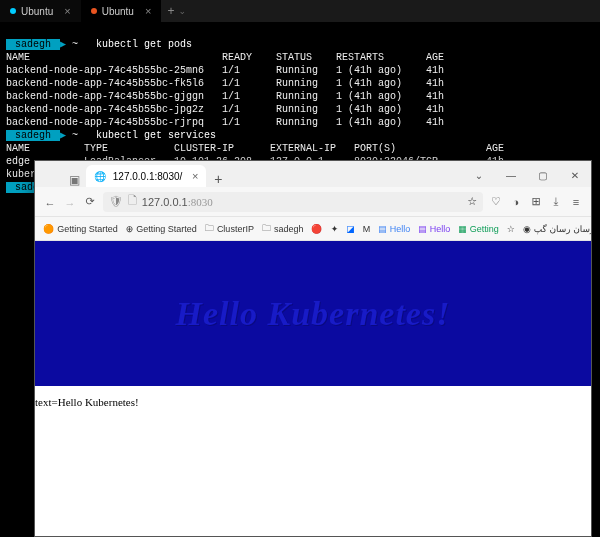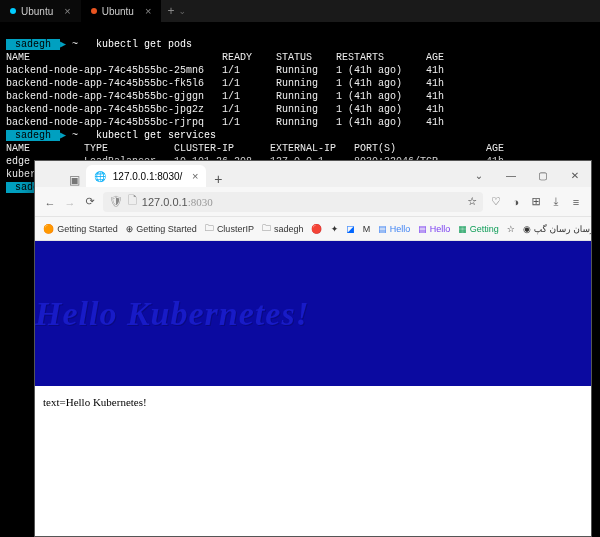--- a/index.html
+++ b/index.html
@@ -32,23 +32,23 @@
 .b-addr { height: 30px; display: flex; align-items: center; gap: 6px; padding: 0 8px; background: #f7f7f7; border-bottom: 1px solid #e4e4e4; font-size: 11px; color: #333; }
 .b-nav-ico { width: 14px; text-align: center; color: #555; font-size: 11px; }
 .url-bar { flex: 1; background: #eee; border-radius: 4px; height: 20px; display: flex; align-items: center; padding: 0 6px; gap: 5px; }
 .url-text { font-size: 11px; color: #555; }
 .url-dim { color: #999; font-family: Liberation Serif, serif; }
 
 .b-bm { height: 24px; background: #f7f7f7; border-bottom: 1px solid #e4e4e4; display: flex; align-items: center; gap: 8px; padding: 0 8px; font-size: 9px; color: #333; overflow: hidden; }
 .bm-item { display: flex; align-items: center; gap: 3px; white-space: nowrap; }
 
 .page-content { flex: 1; overflow: hidden; }
-.hero { background: #0b0aa0; height: 145px; display: flex; align-items: center; }
+.hero { background: #0b0aa0; height: 145px; display: flex; align-items: center; justify-content: center; }
 .hero-text { font-family: "Brush Script MT", cursive; font-size: 34px; font-style: italic; font-weight: bold; color: #181bc7; text-shadow: 1px 1px 0 #0a0a80; letter-spacing: 1px; }
-.body-text { padding: 10px 8px; font-size: 11px; font-family: "Times New Roman", serif; color: #000; }
+.body-text { padding: 10px 0; font-size: 11px; font-family: "Times New Roman", serif; color: #000; }
 </style>
 </head>
 <body>
 
 <div class="term-tabs">
   <div class="term-tab inactive">
     <span class="tab-dot" style="background:#0cf"></span>
     <span>Ubuntu</span>
     <span class="tab-close">×</span>
   </div>

